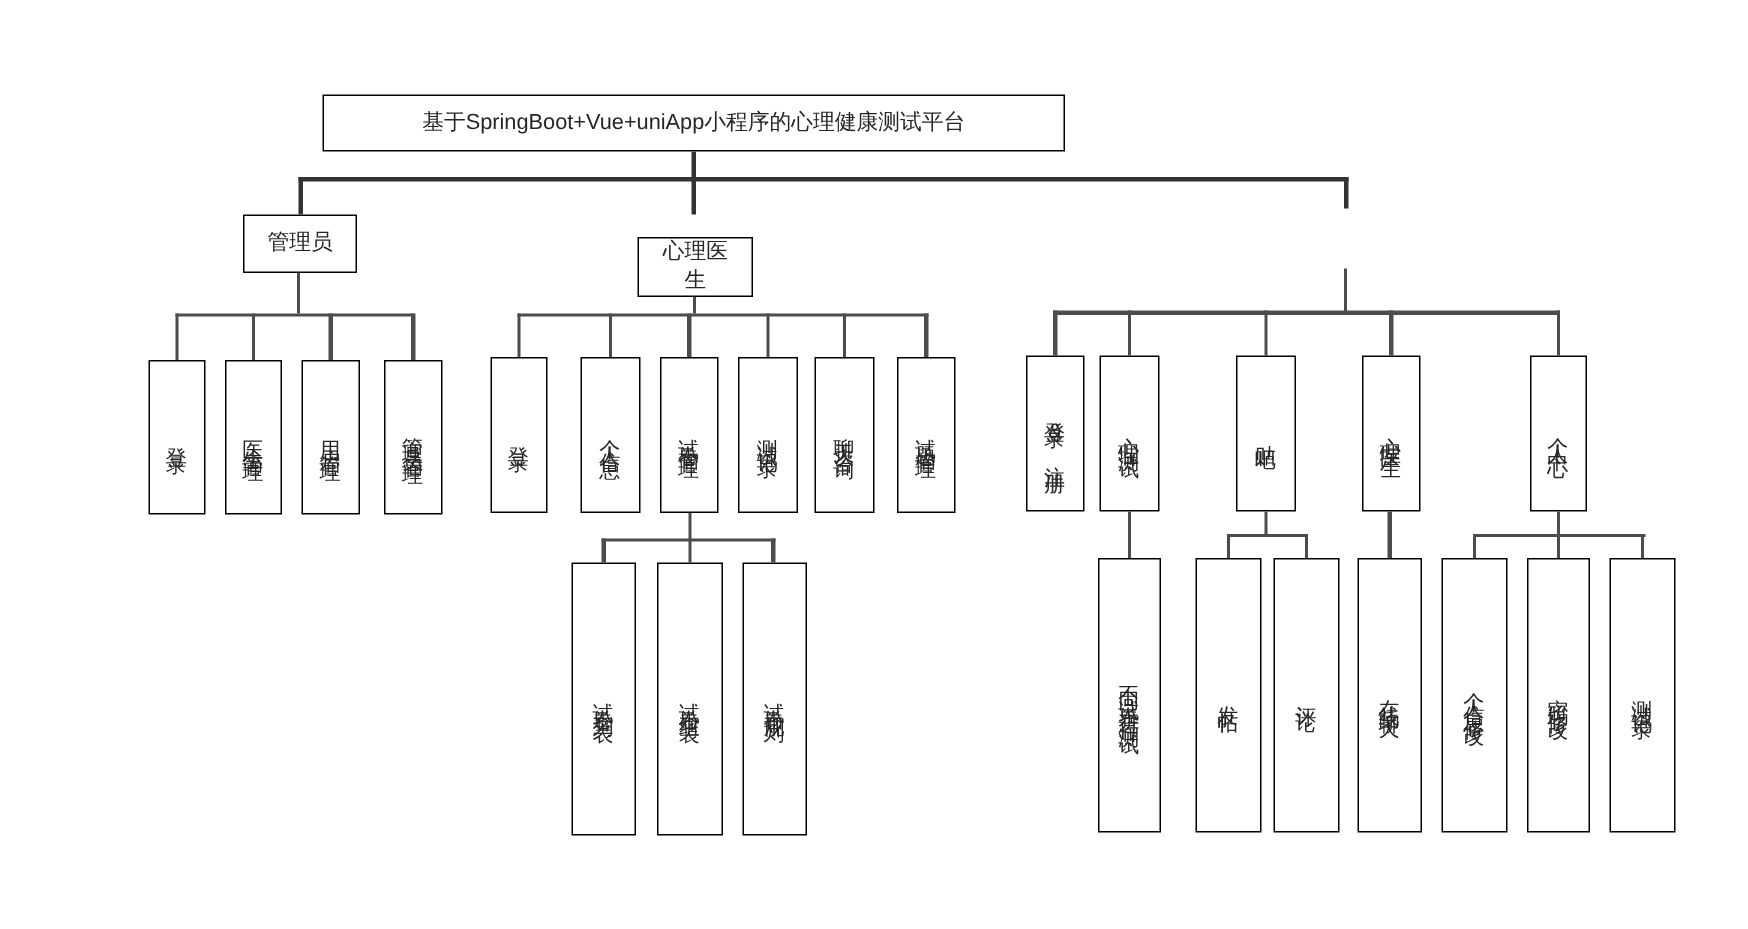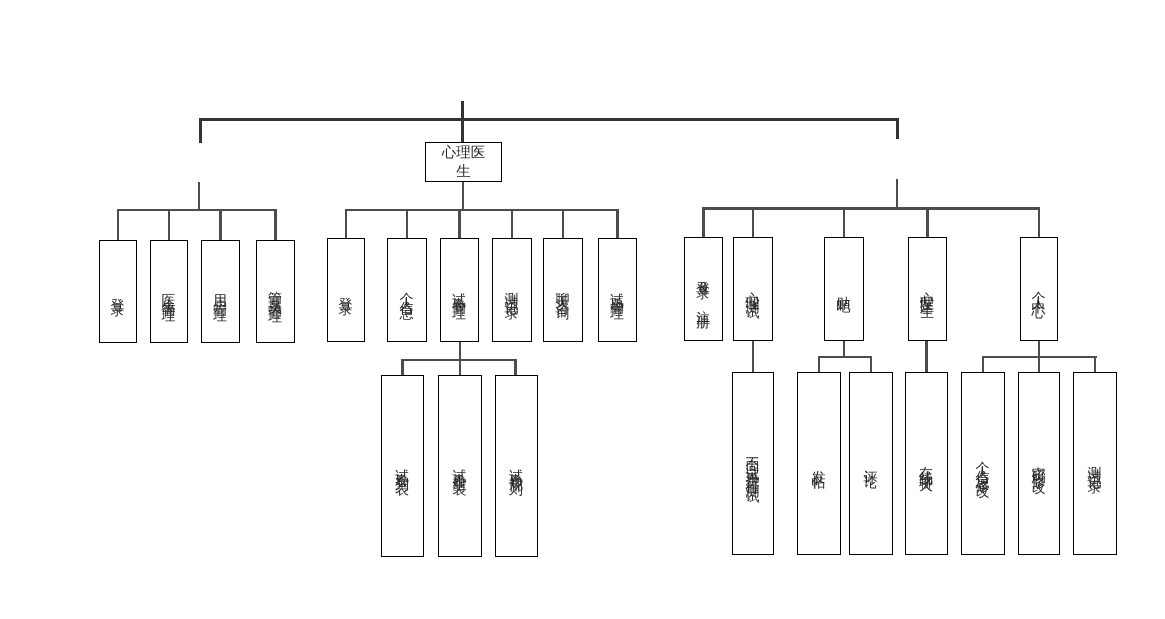--- a/index.html
+++ b/index.html
@@ -84,22 +84,28 @@
   <div class="cline" style="left:817.75px;top:355.5px;width:54.5px;height:2.5px;"></div>
   <div class="cline" style="left:817.75px;top:355.5px;width:2.5px;height:16.5px;"></div>
   <div class="cline" style="left:869.75px;top:355.5px;width:2.5px;height:16.5px;"></div>
   <div class="cline" style="left:925.25px;top:341px;width:2.5px;height:31px;"></div>
   <div class="cline" style="left:1037.75px;top:341px;width:2.5px;height:16px;"></div>
   <div class="cline" style="left:981.75px;top:355.5px;width:115px;height:2.5px;"></div>
   <div class="cline" style="left:981.75px;top:355.5px;width:2.5px;height:16.5px;"></div>
   <div class="cline" style="left:1037.75px;top:355.5px;width:2.5px;height:16.5px;"></div>
   <div class="cline" style="left:1093.75px;top:355.5px;width:2.5px;height:16.5px;"></div>
 
+  <div class="node node-h" style="left:215px;top:63px;width:495px;height:38px;">
+    <span>基于SpringBoot+Vue+uniApp小程序的心理健康测试平台</span>
+  </div>
 
-  <div class="node node-h" style="left:425px;top:142px;width:77px;height:40px;">
+  <div class="node node-h" style="left:162px;top:143px;width:76px;height:39px;">
+    <span>管理员</span>
+  </div>
+  <div class="node node-h" style="left:425px;top:158px;width:77px;height:40px;">
     <span>心理医
 生</span>
   </div>
 
   <div class="node node-v" style="left:99px;top:240px;width:38px;height:103px;">
     <span>登录</span>
   </div>
   <div class="node node-v" style="left:150px;top:240px;width:38px;height:103px;">
     <span>医生管理</span>
   </div>

